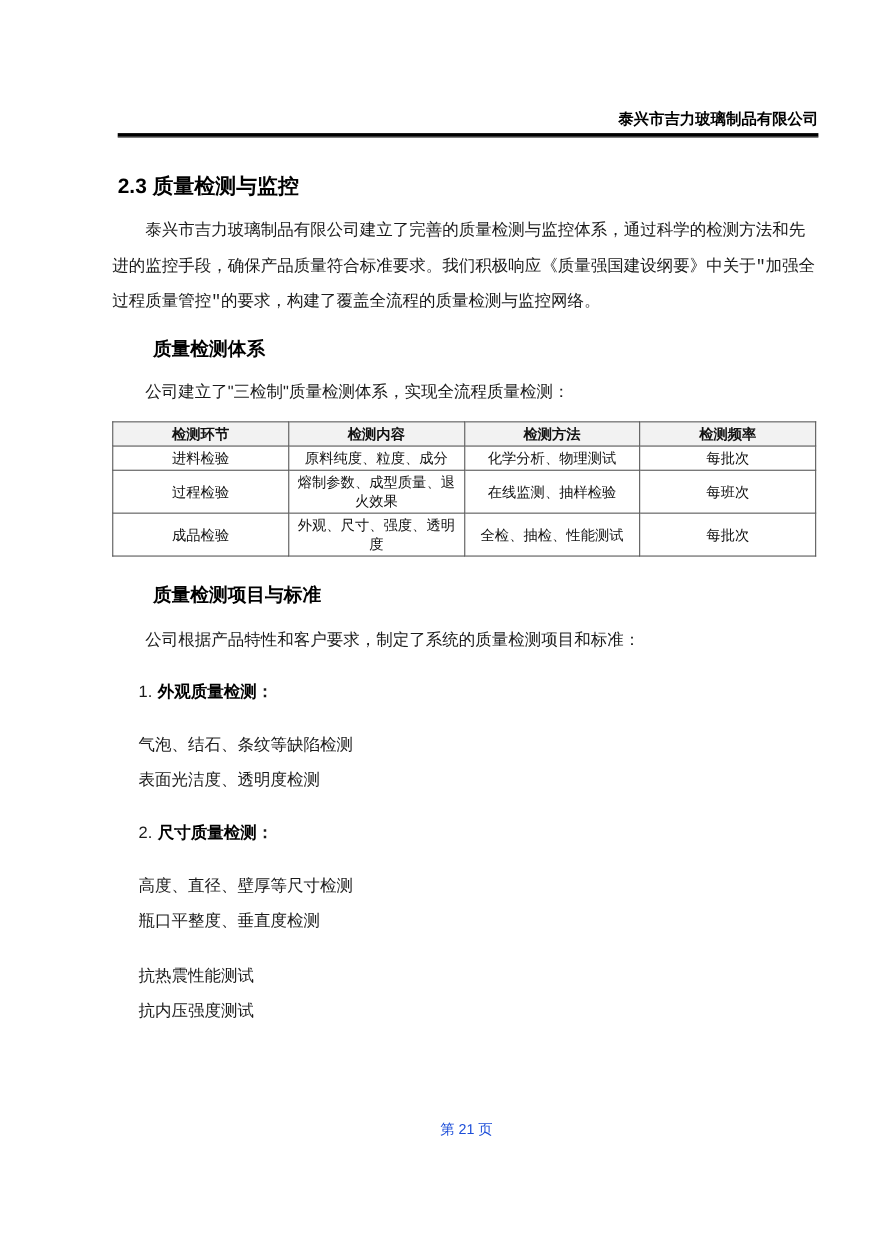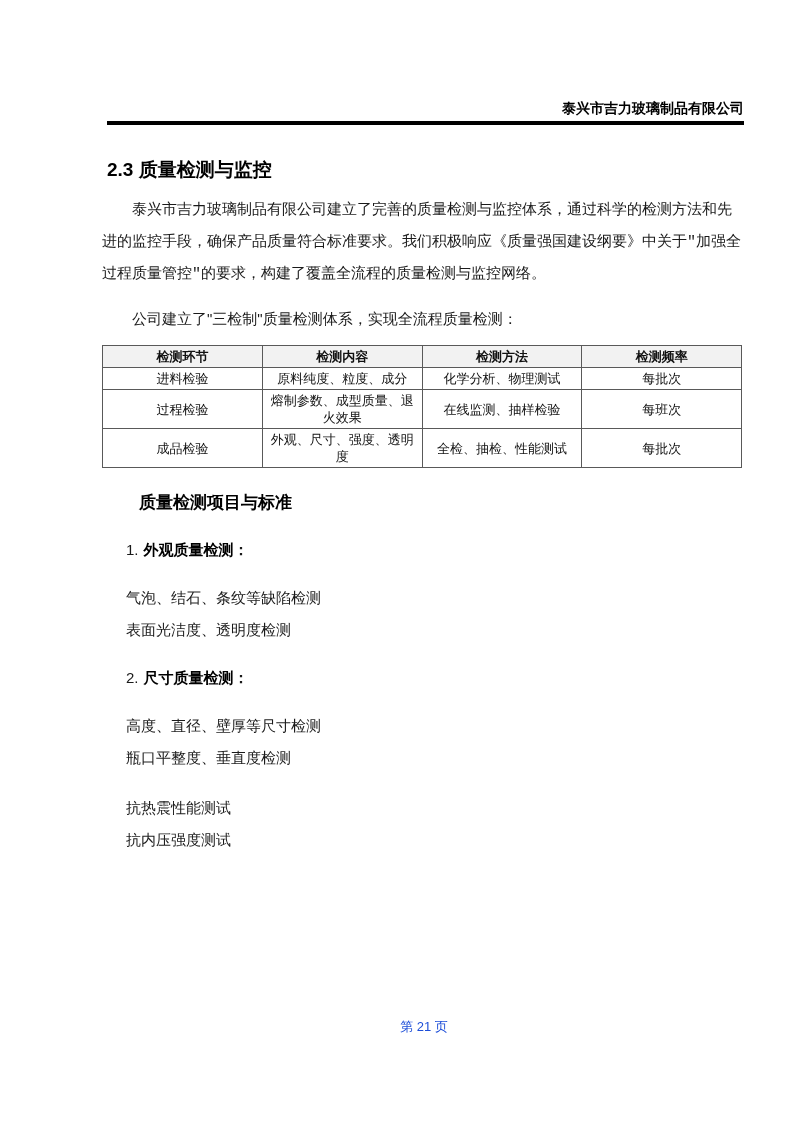--- a/index.html
+++ b/index.html
@@ -124,20 +124,21 @@
 
   <div class="doc-header">
     <div class="company-name">泰兴市吉力玻璃制品有限公司</div>
     <div class="header-rule"></div>
   </div>
 
   <h1 class="sec-title">2.3 质量检测与监控</h1>
 
   <p class="body-para">泰兴市吉力玻璃制品有限公司建立了完善的质量检测与监控体系，通过科学的检测方法和先进的监控手段，确保产品质量符合标准要求。我们积极响应《质量强国建设纲要》中关于"加强全过程质量管控"的要求，构建了覆盖全流程的质量检测与监控网络。</p>
 
+  <h2 class="sub-title">质量检测体系</h2>
   <p class="lead">公司建立了"三检制"质量检测体系，实现全流程质量检测：</p>
 
   <table class="qc-table">
     <thead>
       <tr>
         <th>检测环节</th>
         <th>检测内容</th>
         <th>检测方法</th>
         <th>检测频率</th>
       </tr>
@@ -158,20 +159,21 @@
       <tr>
         <td>成品检验</td>
         <td>外观、尺寸、强度、透明度</td>
         <td>全检、抽检、性能测试</td>
         <td>每批次</td>
       </tr>
     </tbody>
   </table>
 
   <h2 class="sub-title second">质量检测项目与标准</h2>
+  <p class="lead second">公司根据产品特性和客户要求，制定了系统的质量检测项目和标准：</p>
 
   <p class="item-heading">
     <span class="num">1.</span><span class="term">外观质量检测</span><span class="colon">：</span>
   </p>
   <p class="detail first">气泡、结石、条纹等缺陷检测</p>
   <p class="detail">表面光洁度、透明度检测</p>
 
   <p class="item-heading">
     <span class="num">2.</span><span class="term">尺寸质量检测</span><span class="colon">：</span>
   </p>

